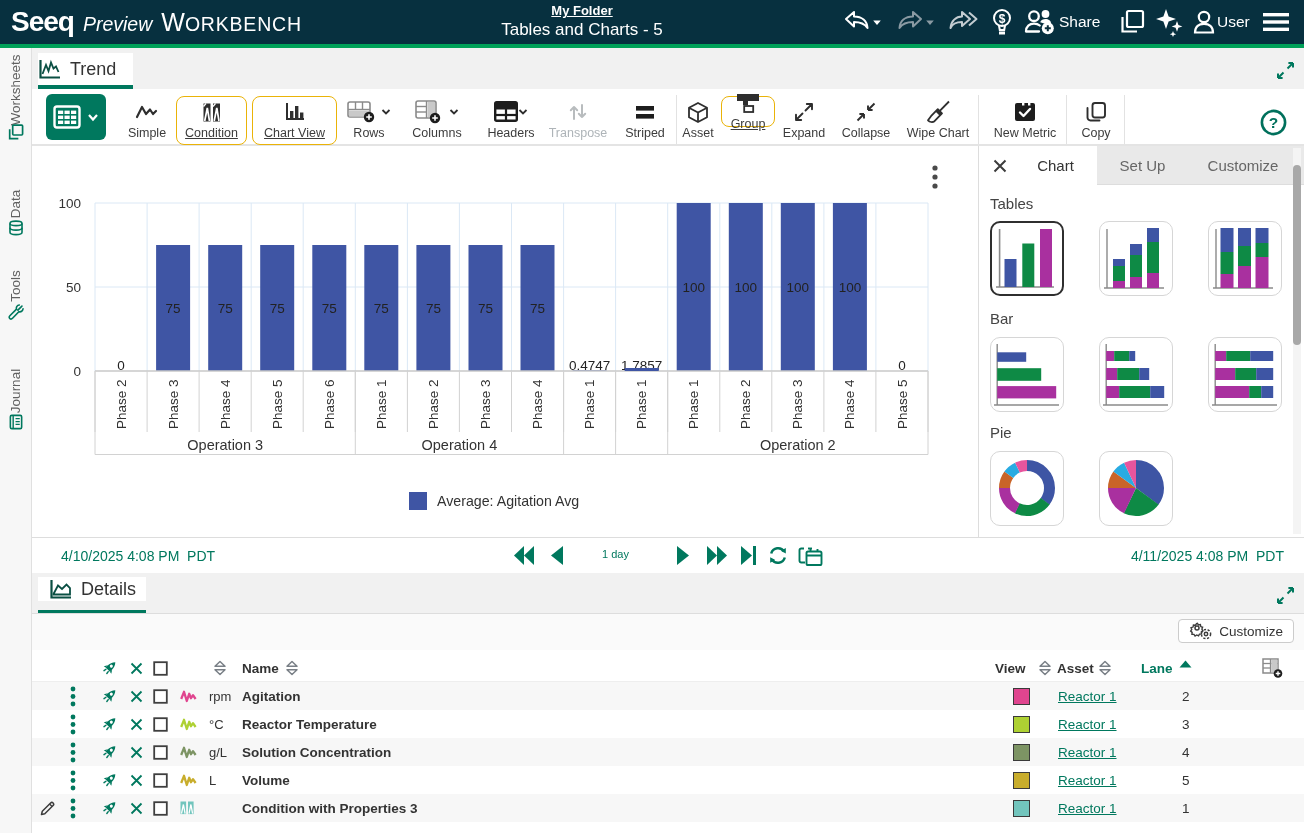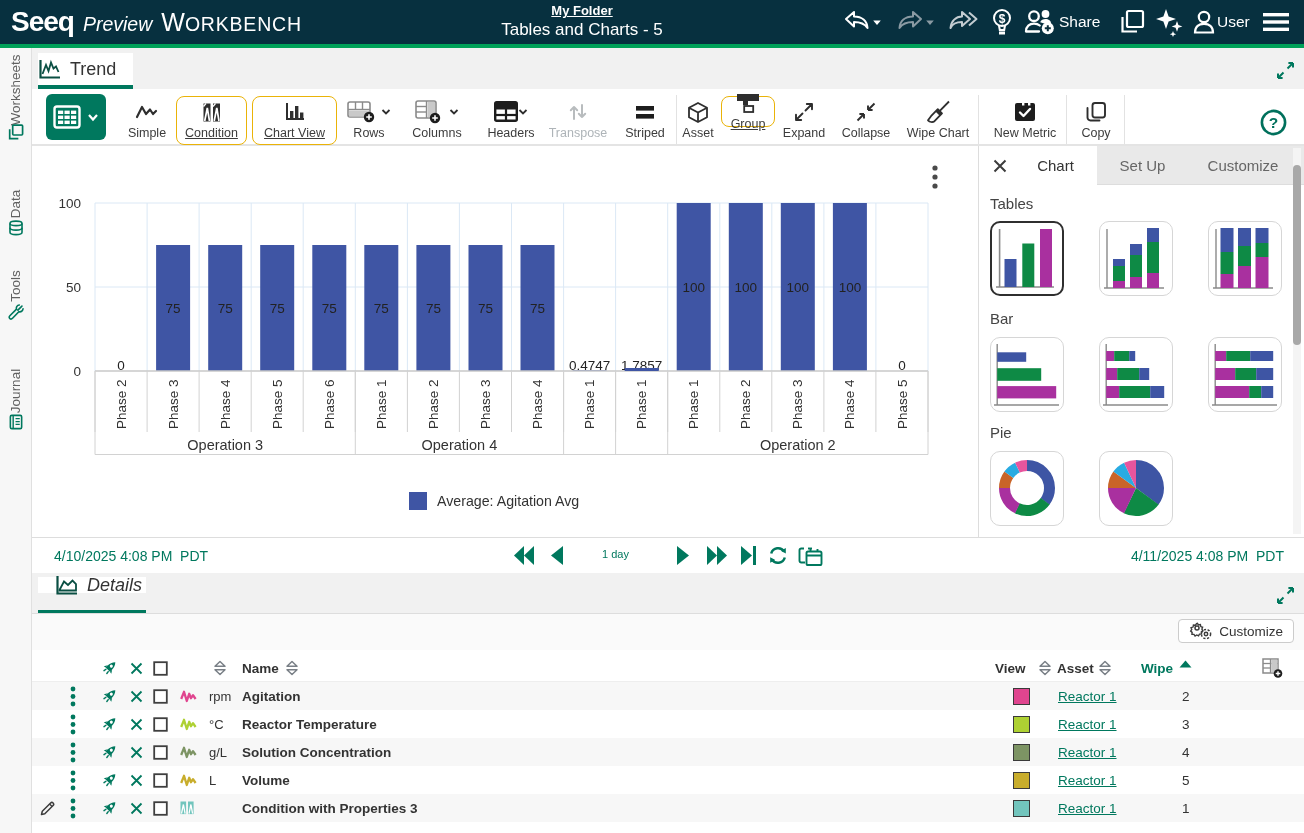--- a/index.html
+++ b/index.html
@@ -38,21 +38,21 @@
 .thumb.sel { border:2.5px solid #2f2f2f; }
 #rscroll { position:absolute; right:3px; top:2px; width:8px; height:386px; background:#f4f4f4; }
 #rthumb { position:absolute; right:3px; top:19px; width:8px; height:180px; background:#a8a8a8; border-radius:4px; }
 
 #navbar { position:absolute; left:32px; top:537px; width:1272px; height:36px; background:#fff; border-top:1px solid #ddd; }
 .navdate { position:absolute; color:#00785E; font-size:14px; top:10px; }
 .navico { position:absolute; top:8px; color:#007a62; }
 
 #dpanel { position:absolute; left:32px; top:573px; width:1272px; height:260px; background:#fff; }
 #dstrip { position:absolute; left:0; top:0; width:1272px; height:41px; background:#f1f1f1; border-bottom:1px solid #ddd; }
-#dtab { position:absolute; left:6px; top:4px; width:108px; height:16px; background:#fff; display:flex; align-items:center; gap:8px; padding-left:17px; font-size:18px; color:#333;font-style:italic; }
+#dtab { position:absolute; left:6px; top:4px; width:108px; height:24px; background:#fff; display:flex; align-items:center; gap:8px; padding-left:11px; font-size:18px; color:#333; }
 #dcustrow { position:absolute; left:0; top:41px; width:1272px; height:36px; background:#fafafa; }
 #custbtn { position:absolute; right:10px; top:5px; height:24px; border:1px solid #ccc; border-radius:4px; background:#fff; display:flex; align-items:center; gap:6px; padding:0 10px; font-size:13.5px; color:#333; }
 .drow { position:absolute; left:0; width:1272px; height:28px; }
 .drow.odd { background:#f7f7f7; }
 .dcell { position:absolute; top:0; height:28px; display:flex; align-items:center; }
 .namecell { font-weight:bold; font-size:13.5px; color:#333; }
 .unitcell { font-size:13px; color:#333; }
 .lanecell { font-size:13.5px; color:#333; }
 .chip { width:17px; height:17px; border:1.5px solid #3a3a3a; }
 .alink { color:#00785E; font-size:13.5px; text-decoration:underline; }
@@ -572,21 +572,21 @@
           <circle cx="36" cy="36" r="14" fill="none" stroke="#A9309F" stroke-width="28" stroke-dasharray="15.83 87.96" transform="rotate(115.2 36 36)"></circle>
           <circle cx="36" cy="36" r="14" fill="none" stroke="#C96428" stroke-width="28" stroke-dasharray="8.80 87.96" transform="rotate(180.0 36 36)"></circle>
           <circle cx="36" cy="36" r="14" fill="none" stroke="#29ABE2" stroke-width="28" stroke-dasharray="7.04 87.96" transform="rotate(216.0 36 36)"></circle>
           <circle cx="36" cy="36" r="14" fill="none" stroke="#E8559D" stroke-width="28" stroke-dasharray="6.16 87.96" transform="rotate(244.8 36 36)"></circle>
         </svg></div>
 <div id="rscroll"></div>
       <div id="rthumb"></div>
     </div>
 
   <div id="navbar">
-    <div class="navdate" style="left:22px;">4/10/2025 4:08 PM&nbsp; PDT</div>
+    <div class="navdate" style="left:29px;">4/10/2025 4:08 PM&nbsp; PDT</div>
     <div class="navdate" style="right:20px;">4/11/2025 4:08 PM&nbsp; PDT</div>
 <div class="navico" style="left:482px;"><svg width="21" height="19" viewBox="0 0 21 19">
           <polygon points="10,0 10,19 0,9.5" fill="#00785E"></polygon>
           <polygon points="20,0 20,19 10,9.5" fill="#00785E"></polygon>
         </svg></div>
 <div class="navico" style="left:518px;"><svg width="14" height="19" viewBox="0 0 14 19">
           <polygon points="13,0 13,19 1,9.5" fill="#00785E"></polygon>
         </svg></div>
 <div class="navdate" style="left:570px;top:10px;font-size:11px;">1 day</div>
 <div class="navico" style="left:644px;"><svg width="14" height="19" viewBox="0 0 14 19">
@@ -682,21 +682,21 @@
               <path d="M7 14.5 L12 9.8 H2 Z" fill="none" stroke="#7a8087" stroke-width="1.5" stroke-linejoin="round"></path>
             </svg>
           </div>
 <div class="dcell namecell" style="left:1025px;">Asset</div>
 <div class="dcell" style="left:1066px;">
             <svg width="14" height="16" viewBox="0 0 14 16">
               <path d="M7 1.5 L12 6.2 H2 Z" fill="none" stroke="#7a8087" stroke-width="1.5" stroke-linejoin="round"></path>
               <path d="M7 14.5 L12 9.8 H2 Z" fill="none" stroke="#7a8087" stroke-width="1.5" stroke-linejoin="round"></path>
             </svg>
           </div>
-<div class="dcell namecell teal" style="left:1109px;">Wipe</div>
+<div class="dcell namecell teal" style="left:1109px;">Lane</div>
 <div class="dcell" style="left:1147px;top:-4px;">
             <svg width="13" height="8" viewBox="0 0 13 8">
               <polygon points="6.5,0.5 12.5,7.5 0.5,7.5" fill="#00785E"></polygon>
             </svg>
           </div>
 <div class="dcell" style="left:1230px;">
             <svg width="21" height="20" viewBox="0 0 21 20">
               <rect x="1" y="1" width="15" height="14" fill="none" stroke="#8a8a8a" stroke-width="1.5"></rect>
               <line x1="1" y1="5.5" x2="16" y2="5.5" stroke="#8a8a8a" stroke-width="1.3"></line>
               <line x1="1" y1="10" x2="8.5" y2="10" stroke="#8a8a8a" stroke-width="1.3"></line>

